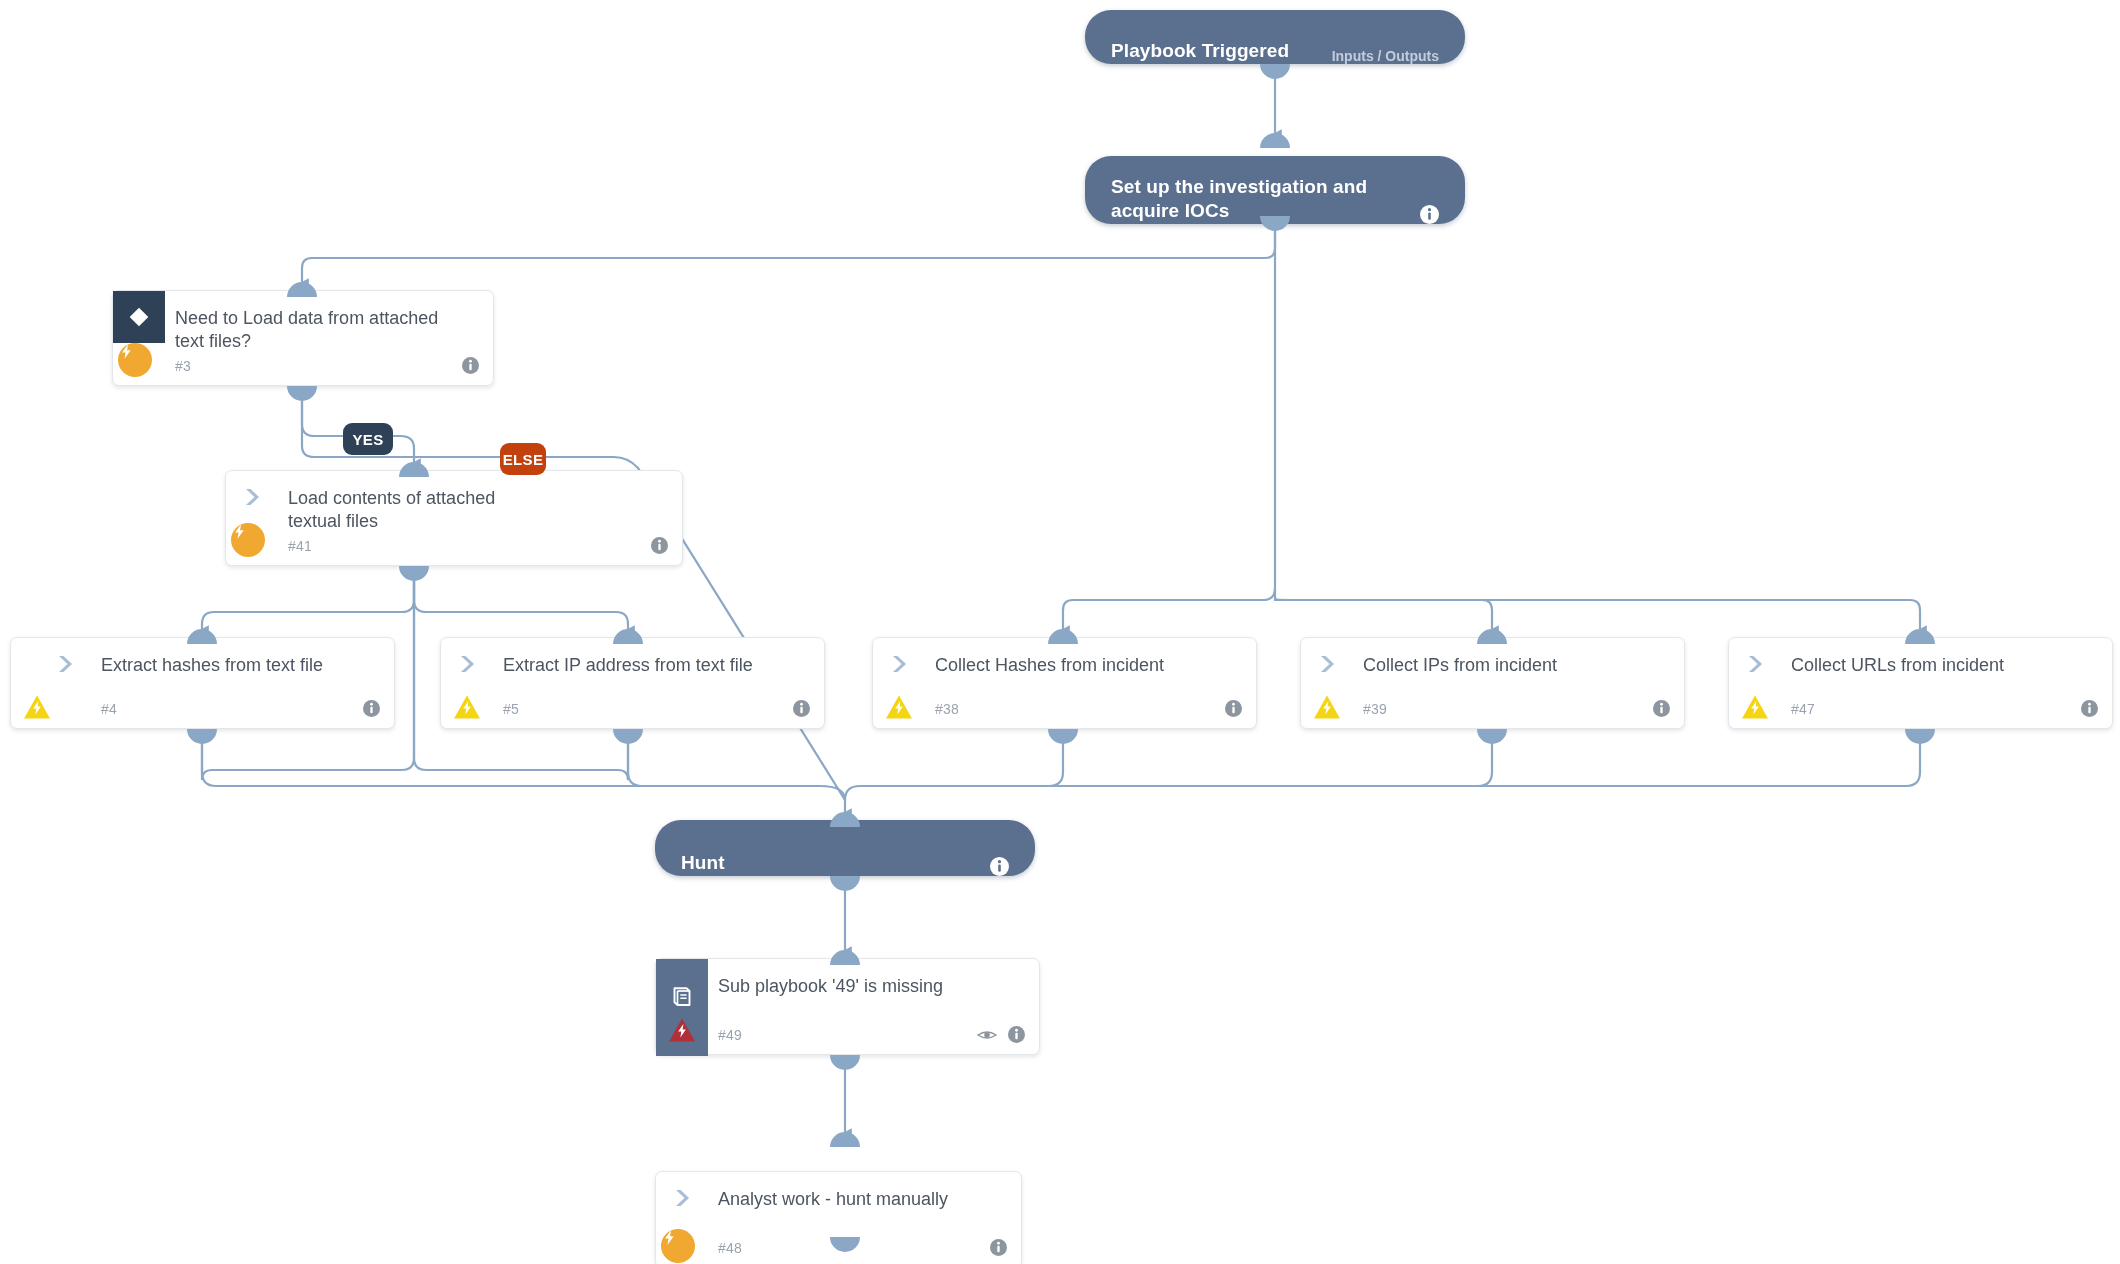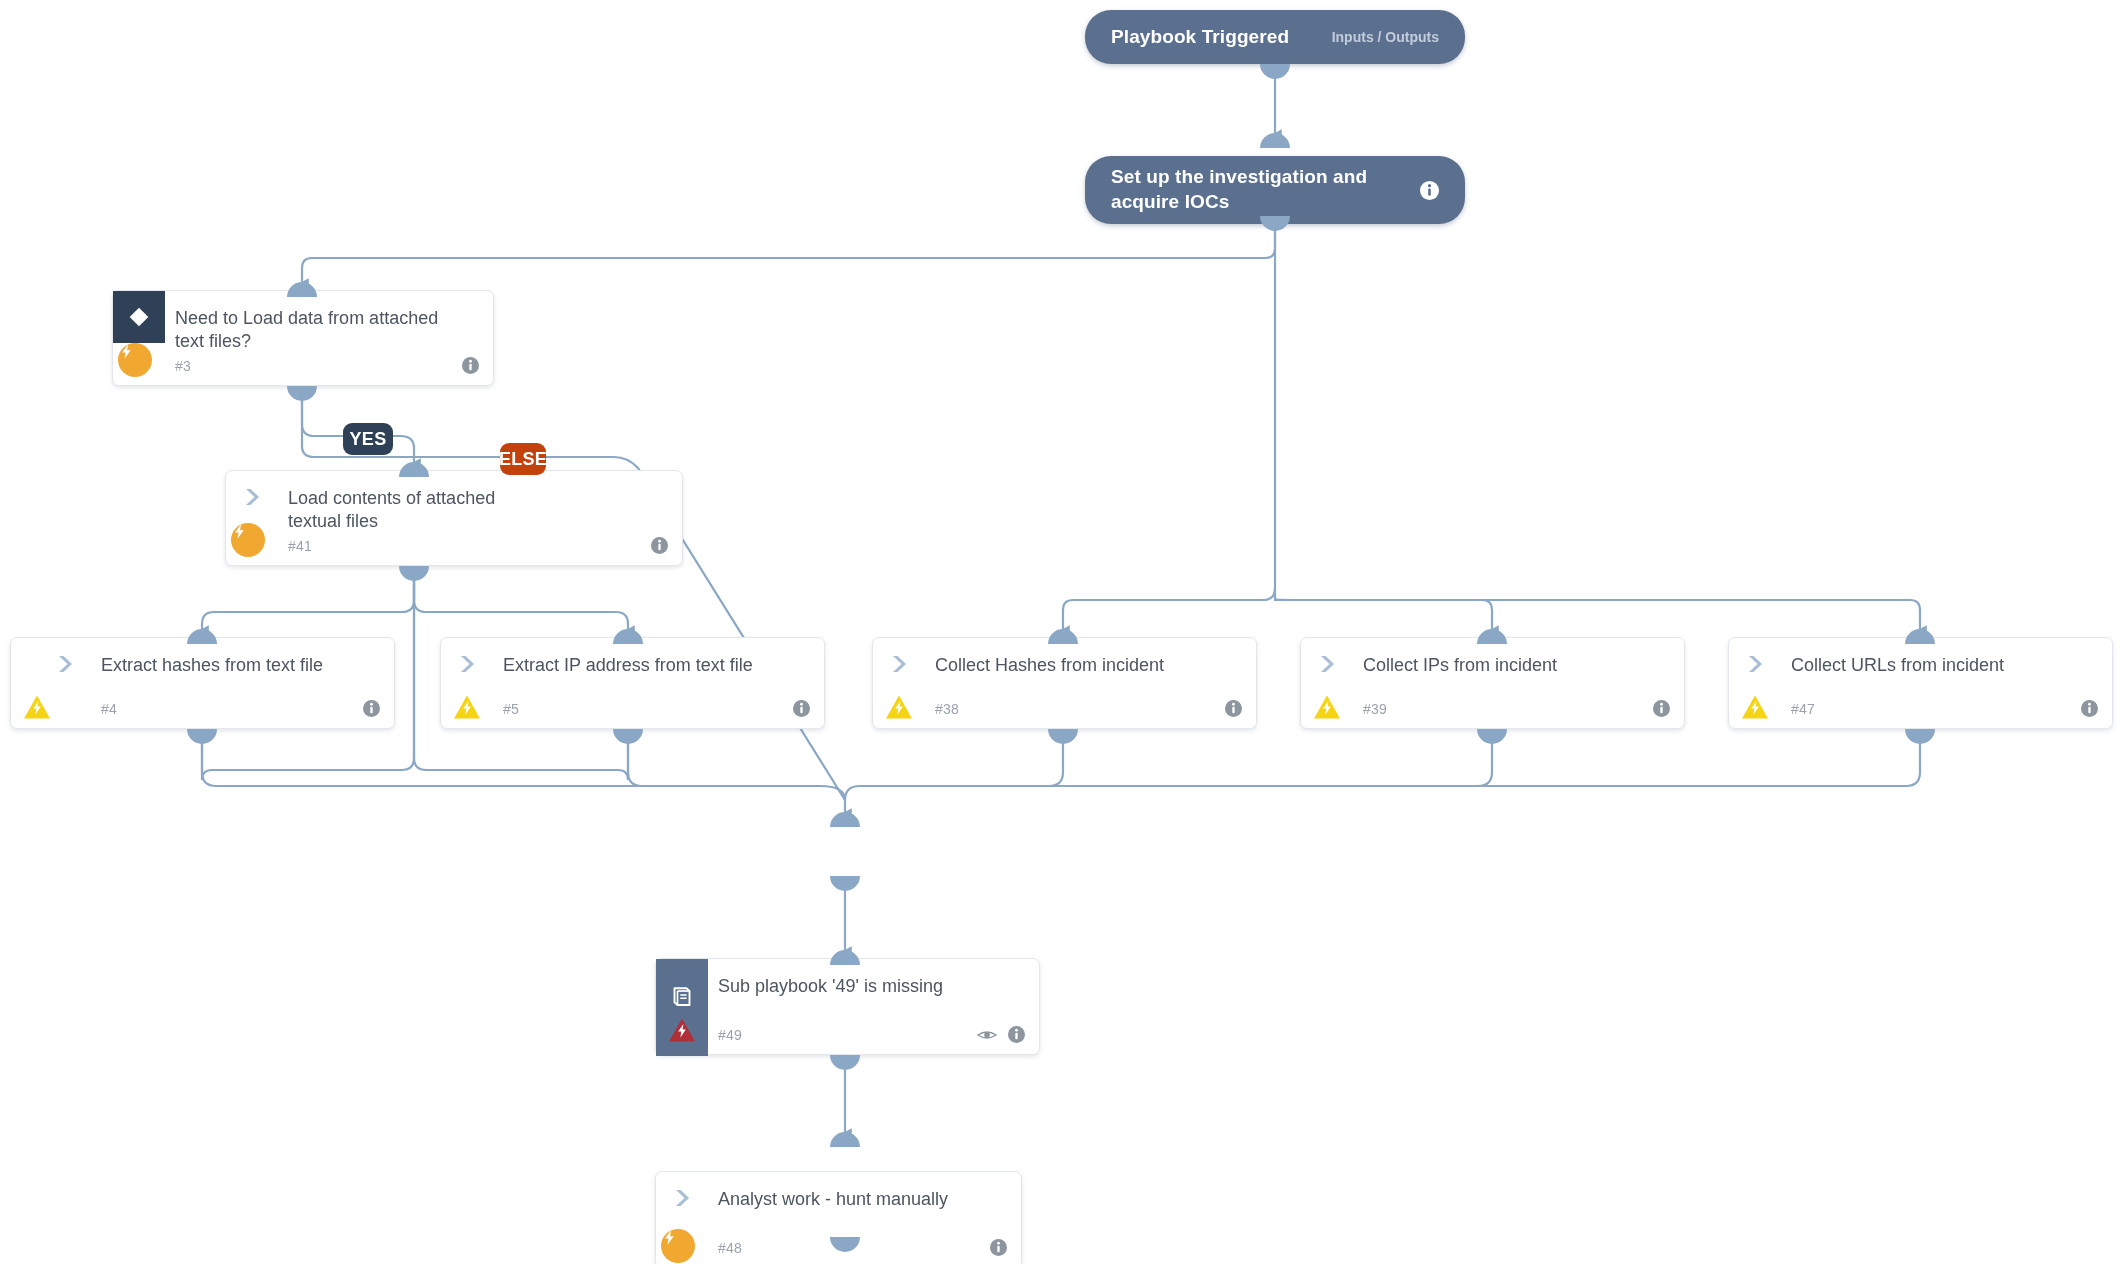--- a/index.html
+++ b/index.html
@@ -27,21 +27,21 @@
     position:absolute;
     box-sizing:border-box;
   }
 
   
   .pill{
     background:#5b708f;
     border-radius:26px;
     box-shadow:0 2px 5px rgba(90,105,130,.35);
     display:flex;
-    align-items:center;
+    align-items:flex-end;
     padding:0 26px 0 26px;
     color:#ffffff;
     gap:12px;
   }
   .pill .pill-title{
     font-size:19px;
     font-weight:600;
     letter-spacing:.1px;
     line-height:1.3;
     color:#ffffff;
@@ -129,21 +129,21 @@
 
   .info-ico{ display:block; }
   .eye-ico{ display:block; }
 
   
   .blabel{
     position:absolute;
     z-index:6;
     border-radius:9px;
     color:#ffffff;
-    font-size:18px;
+    font-size:15px;
     font-weight:700;
     letter-spacing:.3px;
     display:flex;
     align-items:center;
     justify-content:center;
     padding:0 10px;
     height:32px;
     box-sizing:border-box;
   }
   .blabel-yes{ background:#2f4156; }
@@ -474,20 +474,30 @@
       </div>
     </div>
     <div class="badge" style="left:12px; top:56px;">
       <svg width="28" height="26" viewBox="0 0 28 26">
         <path d="M14,1.5 L27,24.5 L1,24.5 Z" fill="#f5d414"></path>
         <path d="M15.4,7.0 L10.2,14.6 L13.3,14.6 L12.4,20.4 L17.8,12.6 L14.6,12.6 Z" fill="#ffffff"></path>
       </svg>
     </div>
   </div>
 
+  <div class="node pill" style="left:655px; top:820px; width:380px; height:56px;">
+    <div class="pill-title">Hunt</div>
+    <span>
+      <svg class="info-ico" width="19" height="19" viewBox="0 0 19 19">
+        <circle cx="9.5" cy="9.5" r="9.5" fill="#ffffff"></circle>
+        <rect x="8.2" y="7.6" width="2.6" height="7.2" rx="1.1" fill="#5b708f"></rect>
+        <circle cx="9.5" cy="4.7" r="1.6" fill="#5b708f"></circle>
+      </svg>
+    </span>
+  </div>
 
   <div class="node card" style="left:655px; top:958px; width:385px; height:97px;">
     <div class="card-railwrap">
       <div class="card-rail rail-slate" style="height:97px;">
         <svg width="26" height="26" viewBox="0 0 26 26" style="margin-top:-22px;">
           <path d="M5.5,4.2 L17.5,4.2 L20.5,7.0 L20.5,21.0 L8.5,21.0 L5.5,18.2 Z" fill="none" stroke="#ffffff" stroke-width="1.9" stroke-linejoin="round"></path>
           <path d="M8.5,7.0 L20.5,7.0" stroke="#ffffff" stroke-width="1.7"></path>
           <path d="M8.5,7.0 L8.5,21.0" stroke="#ffffff" stroke-width="1.7"></path>
           <path d="M11.3,11.0 L17.6,11.0 M11.3,14.2 L17.6,14.2" stroke="#ffffff" stroke-width="1.5"></path>
         </svg>

